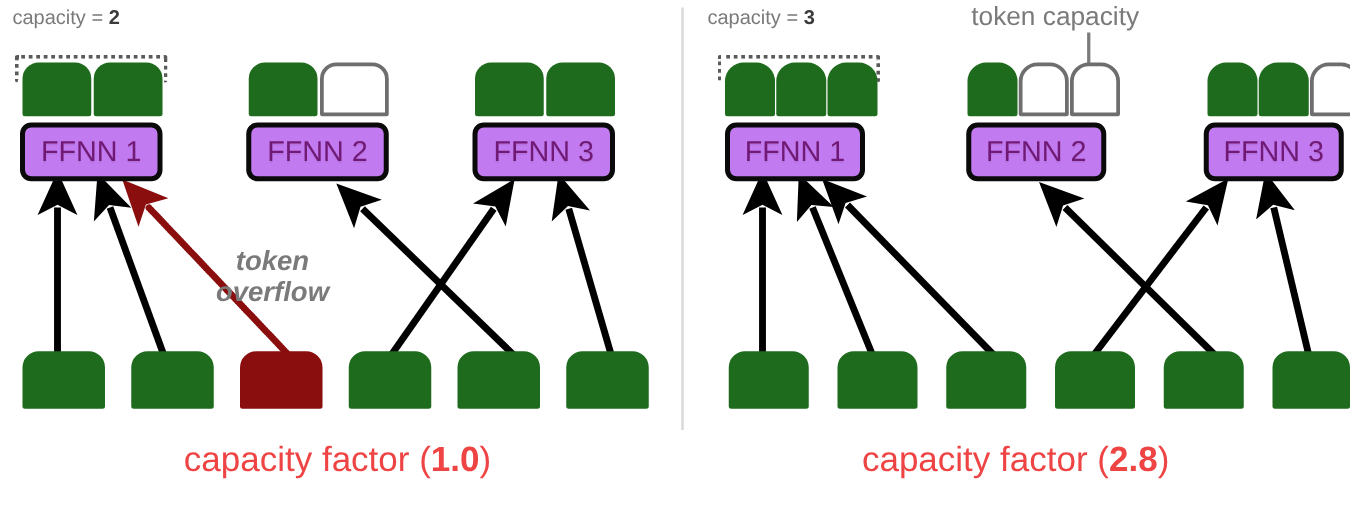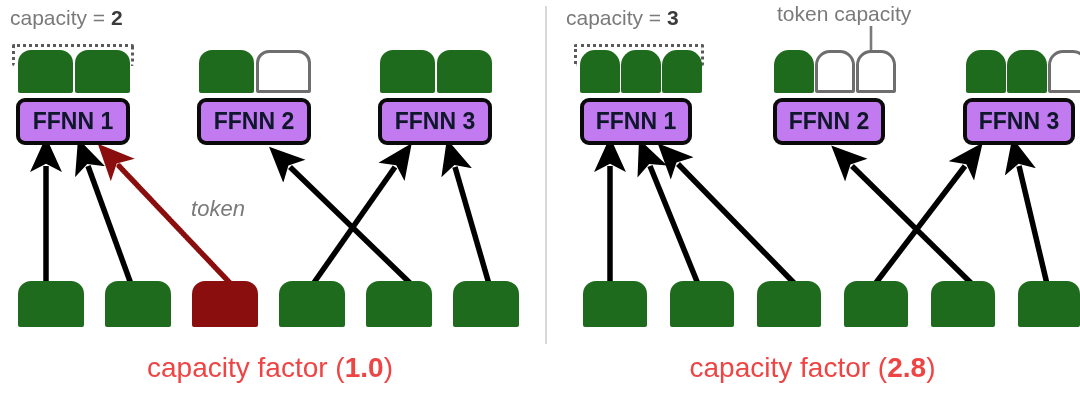--- a/index.html
+++ b/index.html
@@ -23,42 +23,42 @@
   .token.empty{background:#ffffff;border:3px solid #6E6E6E;}
 
   
   .ffnn{
     position:absolute;
     background:#C27AF0;
     border:4px solid #0a0a0a;
     border-radius:9px;
     box-sizing:border-box;
     display:flex;align-items:center;justify-content:center;
-    color:#0f172a;
-    font-weight:bold;
+    color:#701a75;
+    font-weight:normal;
     font-size:23px;
     letter-spacing:0px;
     text-shadow:0 1px 0 rgba(0,0,0,.06);
     white-space:nowrap;
   }
 
   
   .cap-bracket{
     position:absolute;
     border:3px dotted #5a5a5a;
     border-bottom:none;
     box-sizing:border-box;
     border-radius:2px;
   }
 
   
   .cap-label{
     position:absolute;
     color:#7a7a7a;
-    font-size:21px;
+    font-size:16px;
     white-space:nowrap;
   }
   .cap-label b{color:#3b3b3b;font-weight:bold;}
 
   .unused-label{
     position:absolute;
     color:#7a7a7a;
     font-size:21px;
     white-space:nowrap;
   }
@@ -148,22 +148,23 @@
       <div class="token empty" style="left:256px;top:50px;width:55px;height:43px;"></div>
     </div>
     <div class="ffnn" style="left:197px;top:98px;width:114px;height:47px;">FFNN 2</div>
 
     <div>
       <div class="token filled" style="left:380px;top:50px;width:55px;height:43px;"></div>
       <div class="token filled" style="left:437px;top:50px;width:55px;height:43px;"></div>
     </div>
     <div class="ffnn" style="left:378px;top:98px;width:114px;height:47px;">FFNN 3</div>
 
-    <div class="overflow-label" style="left:148px;top:197px;width:140px;">
+    <div class="overflow-label" style="left:148px;top:197px;width:140px;font-weight:bold;">
       <div>token</div>
+      <div>overflow</div>
     </div>
 
     <div>
       <div class="token filled" style="left:18px;top:281px;width:66px;height:46px;"></div>
       <div class="token filled" style="left:105px;top:281px;width:66px;height:46px;"></div>
       <div class="token overflow" style="left:192px;top:281px;width:66px;height:46px;"></div>
       <div class="token filled" style="left:279px;top:281px;width:66px;height:46px;"></div>
       <div class="token filled" style="left:366px;top:281px;width:66px;height:46px;"></div>
       <div class="token filled" style="left:453px;top:281px;width:66px;height:46px;"></div>
     </div>

